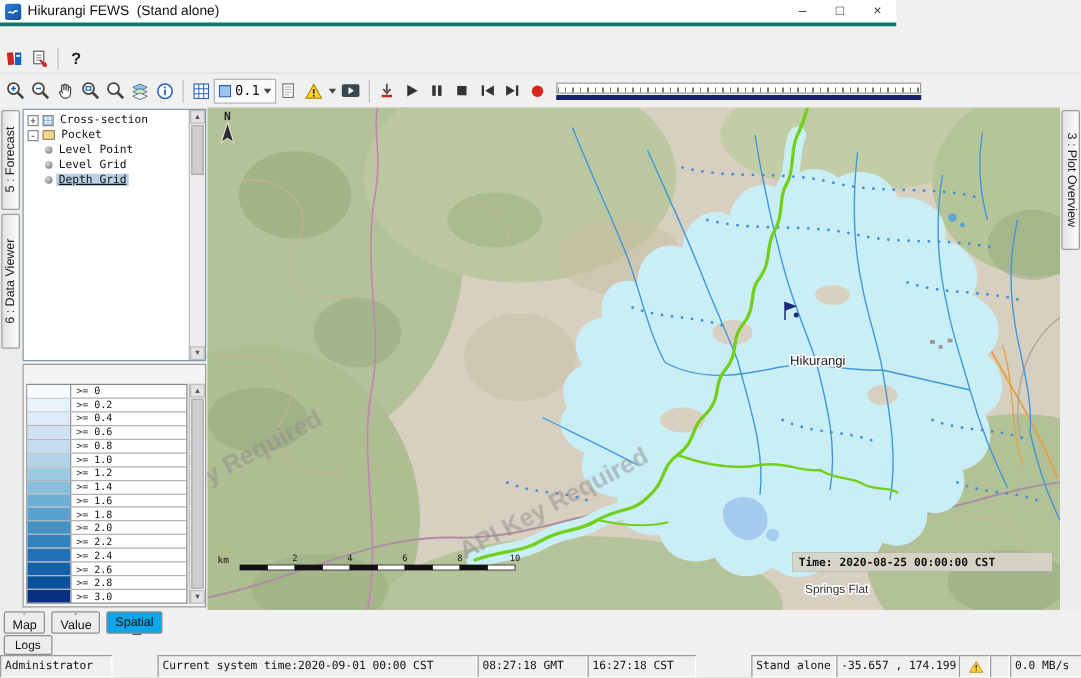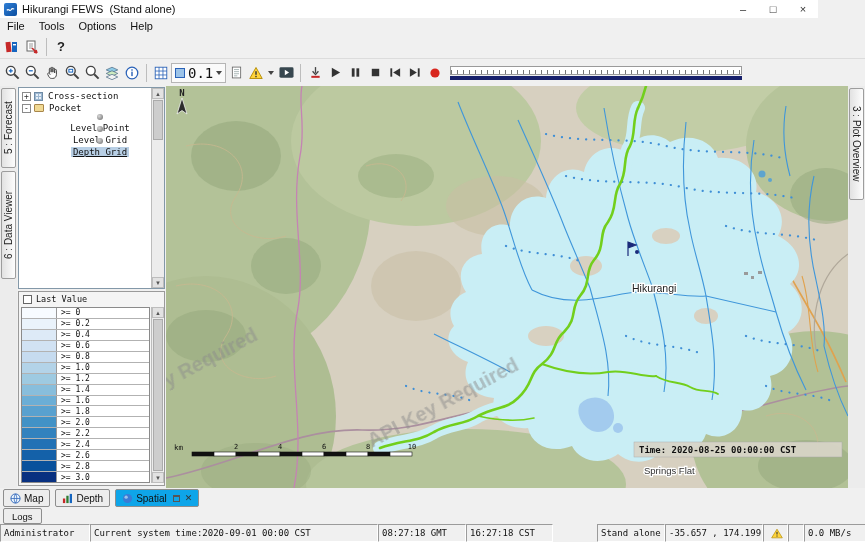--- a/index.html
+++ b/index.html
@@ -1,57 +1,57 @@
 <!DOCTYPE html>
 <html><head>
 <meta charset="utf-8">
 <style>
   html,body{margin:0;padding:0;}
   body{width:865px;height:542px;font-family:"Liberation Sans",sans-serif;background:#f0f0f0;overflow:hidden;user-select:none;}
   .app{position:relative;width:865px;height:542px;background:#f0f0f0;}
 
   
-  .titlebar{position:absolute;left:0;top:0;width:818px;height:18px;background:#ffffff;border-bottom:3px solid #0f766e;display:flex;align-items:center;text-align:center;}
+  .titlebar{position:absolute;left:0;top:0;width:717px;height:18px;background:#ffffff;border-bottom:3px solid #0f766e;display:flex;align-items:center;text-align:center;}
   .appicon{width:13px;height:13px;margin:0 5px 0 4px;border-radius:2px;background:linear-gradient(135deg,#2f7fd6,#0d4fa0);display:flex;align-items:center;justify-content:center;}
   .title-text{font-size:11px;color:#111;white-space:pre;}
   .wincontrols{margin-left:auto;display:flex;height:18px;}
   .winbtn{width:30px;height:18px;display:flex;align-items:center;justify-content:center;font-size:11px;color:#333;}
 
   
   .menubar{position:absolute;left:0;top:18px;width:865px;height:17px;background:#f0f0f0;display:flex;align-items:center;}
   .menuitem{font-size:11px;color:#111;padding:0 7px;line-height:17px;}
 
   
   .toolbar1{position:absolute;left:0;top:35px;width:865px;height:23px;background:#f0f0f0;display:flex;align-items:center;padding-left:2px;box-sizing:border-box;}
   .toolbar2{position:absolute;left:0;top:58px;width:865px;height:28px;background:#f0f0f0;border-top:1px solid #dcdcdc;display:flex;align-items:center;padding-left:2px;box-sizing:border-box;}
   .tb{width:20px;height:22px;display:flex;align-items:center;justify-content:center;flex:0 0 auto;}
   .tb svg{display:block;}
   .sep{width:1px;height:18px;background:#bdbdbd;margin:0 4px;flex:0 0 auto;}
   .help-q{font-size:13px;font-weight:bold;color:#222;}
   .dd{display:flex;align-items:center;gap:3px;border:1px solid #b5b5b5;background:#fafafa;height:18px;padding:0 3px;flex:0 0 auto;}
-  .dd-text{font-size:14px;font-family:"DejaVu Sans Mono",monospace;color:#111;}
+  .dd-text{font-size:11px;font-family:"DejaVu Sans Mono",monospace;color:#111;}
   .caret{width:0;height:0;border-left:3px solid transparent;border-right:3px solid transparent;border-top:4px solid #444;}
   .caret-solo{margin:0 2px;flex:0 0 auto;}
   .timeline{width:292px;height:18px;margin:0 5px;flex:0 0 auto;display:flex;flex-direction:column;justify-content:center;}
   .ticks{height:9px;background:#fff;border:1px solid #9a9a9a;background-image:repeating-linear-gradient(to right,#777 0 1px,transparent 1px 6px);background-size:100% 4px;background-repeat:no-repeat;background-position:left bottom;box-sizing:border-box;}
   .navybar{height:4px;background:#17206b;margin-top:1px;}
   .timestamp-box{width:120px;height:18px;border:1px solid #9a9a9a;background:#f7f7f7;font-family:"DejaVu Sans Mono",monospace;font-size:8.5px;line-height:17px;text-align:center;color:#111;flex:0 0 auto;}
 
   
   .main{position:absolute;left:0;top:86px;width:865px;height:402px;background:#e9e9e9;}
   .lstrip{position:absolute;left:0;top:0;width:17px;height:402px;background:#ececec;}
   .rstrip{position:absolute;left:848px;top:0;width:17px;height:402px;background:#ececec;}
   .vtab{position:absolute;left:1px;width:15px;background:linear-gradient(to right,#fdfdfd,#e2e2e2);border:1px solid #9d9d9d;border-radius:2px;display:flex;align-items:center;justify-content:center;font-size:10px;color:#222;writing-mode:vertical-rl;transform:rotate(180deg);box-sizing:border-box;}
   .vtab-r{position:absolute;left:1px;width:15px;background:linear-gradient(to right,#e2e2e2,#fdfdfd);border:1px solid #9d9d9d;border-radius:2px;display:flex;align-items:center;justify-content:center;font-size:10px;color:#222;writing-mode:vertical-rl;box-sizing:border-box;}
 
   
   .left-panel{position:absolute;left:17px;top:0;width:149px;height:402px;background:#f0f0f0;}
   .tree-box{position:absolute;left:1px;top:1px;width:147px;height:202px;background:#fff;border:1px solid #8398a8;box-sizing:border-box;overflow:hidden;}
   .trow{display:flex;align-items:center;gap:3px;height:12px;padding-left:3px;font-family:"DejaVu Sans Mono",monospace;font-size:9px;color:#111;white-space:nowrap;}
-  .trow.child{padding-left:17px;flex-direction:column;}
+  .trow.child{padding-left:17px;}
   .exp{width:9px;height:9px;border:1px solid #8a8a8a;background:#fff;font-size:8px;line-height:7px;text-align:center;font-family:"DejaVu Sans Mono",monospace;color:#333;flex:0 0 auto;box-sizing:border-box;}
   .fold{width:10px;height:8px;background:#f0d994;border:1px solid #a8864a;border-radius:1px;flex:0 0 auto;box-sizing:border-box;}
   .gridico{width:9px;height:9px;background:
      linear-gradient(#9db8d2 1px,transparent 1px) 0 3px/9px 3px,
      linear-gradient(90deg,#9db8d2 1px,transparent 1px) 3px 0/3px 9px,#e8f0f8;
      border:1px solid #6f8ba6;flex:0 0 auto;box-sizing:border-box;}
   .dot{width:6px;height:6px;border-radius:50%;background:radial-gradient(circle at 35% 35%,#d8d8d8,#6a6a6a);flex:0 0 auto;}
   .tlabel{padding:0 2px;}
   .tscroll,.lscroll{position:absolute;right:0;top:0;bottom:0;width:13px;background:#ececec;border-left:1px solid #bcbcbc;box-sizing:border-box;}
   .sarrow{position:absolute;left:0;width:12px;height:11px;font-size:6px;color:#555;text-align:center;line-height:11px;background:#e2e2e2;border:1px solid #bdbdbd;box-sizing:border-box;}
@@ -65,21 +65,21 @@
   .lrow:last-child{border-bottom:none;}
   .lsw{width:34px;border-right:1px solid #9a9a9a;flex:0 0 auto;}
   .llb{font-family:"DejaVu Sans Mono",monospace;font-size:8px;color:#111;display:flex;align-items:center;padding-left:4px;white-space:nowrap;}
   .legend-scroll{position:absolute;right:1px;top:15px;bottom:2px;width:12px;background:#ececec;border-left:1px solid #bcbcbc;box-sizing:border-box;}
 
   
   .map-wrap{position:absolute;left:166px;top:0;width:682px;height:402px;overflow:hidden;background:#d7d0c0;}
 
   
   .viewtabs{position:absolute;left:0;top:488px;width:865px;height:20px;background:#f0f0f0;display:flex;align-items:center;gap:5px;padding-left:3px;box-sizing:border-box;}
-  .vt{display:inline-flex;align-items:center;gap:3px;height:16px;padding:0 6px;border:1px solid #8e8e8e;background:#ededed;border-radius:2px;font-size:10px;color:#111;}
+  .vt{display:inline-flex;align-items:center;gap:3px;height:16px;padding:0 6px;border:1px solid #8e8e8e;background:#ededed;border-radius:2px;font-size:10px;color:#111;flex-direction:column;}
   .vt.active{background:#0ea5e9;}
   .miniwin{width:7px;height:7px;border:1px solid #555;box-sizing:border-box;border-top-width:2px;margin-left:3px;}
   .minix{font-size:9px;color:#333;margin-left:2px;line-height:9px;}
   .logsrow{position:absolute;left:0;top:508px;width:865px;height:16px;background:#f0f0f0;display:flex;align-items:center;padding-left:3px;box-sizing:border-box;}
   .logsbtn{height:14px;padding:0 8px;border:1px solid #8e8e8e;background:#ededed;border-radius:2px;font-size:9.5px;color:#111;display:flex;align-items:center;}
 
   
   .statusbar{position:absolute;left:0;top:524px;width:865px;height:18px;display:flex;}
   .scell{height:18px;border:1px solid;border-color:#9b9b9b #ffffff #ffffff #9b9b9b;box-sizing:border-box;font-family:"DejaVu Sans Mono",monospace;font-size:9px;line-height:16px;color:#111;padding-left:3px;white-space:nowrap;overflow:hidden;flex:0 0 auto;}
   .memcell{position:relative;}
@@ -98,26 +98,20 @@
         </svg>
     </span>
     <span class="title-text">Hikurangi FEWS  (Stand alone)</span>
     <span class="wincontrols">
       <span class="winbtn">–</span>
       <span class="winbtn">□</span>
       <span class="winbtn">×</span>
     </span>
   </div>
 
-  <div class="menubar">
-    <span class="menuitem">File</span>
-    <span class="menuitem">Tools</span>
-    <span class="menuitem">Options</span>
-    <span class="menuitem">Help</span>
-  </div>
 
   <div class="toolbar1">
     <span class="tb">
       <svg width="16" height="16" viewBox="0 0 16 16">
           <rect x="2" y="3" width="5" height="10" fill="#c62828" transform="rotate(-6 4 8)"></rect>
           <rect x="8" y="3" width="5" height="10" fill="#1565c0"></rect>
           <rect x="9" y="5" width="3" height="1.4" fill="#fff"></rect>
         </svg>
     </span>
     <span class="tb">
@@ -293,24 +287,20 @@
           <span class="tlabel" style="background: rgb(184, 207, 229); text-decoration: underline;">Depth Grid</span>
         </div>
         <div class="tscroll">
           <span class="sarrow" style="top:0;">▲</span>
           <span class="sarrow" style="bottom:0;">▼</span>
           <span class="sthumb" style="top:12px;height:40px;"></span>
         </div>
       </div>
 
       <div class="legend-box">
-        <div class="legend-head">
-          <span class="cb"></span>
-          <span>Last Value</span>
-        </div>
         <div class="legend-list">
           <div class="lrow">
               <span class="lsw" style="background: rgb(247, 251, 255);"></span>
               <span class="llb">&gt;= 0</span>
             </div>
           <div class="lrow">
               <span class="lsw" style="background: rgb(234, 243, 251);"></span>
               <span class="llb">&gt;= 0.2</span>
             </div>
           <div class="lrow">
@@ -528,40 +518,40 @@
           <path d="M1 6h10M6 1c2 2.6 2 7.4 0 10M6 1c-2 2.6-2 7.4 0 10" fill="none" stroke="#2a62b8" stroke-width=".8"></path>
         </svg>
       <span>Map</span>
     </span>
     <span class="vt">
       <svg width="11" height="11" viewBox="0 0 12 12">
           <rect x="1" y="6" width="2.5" height="5" fill="#c62828"></rect>
           <rect x="4.7" y="3" width="2.5" height="8" fill="#2e7d32"></rect>
           <rect x="8.4" y="1" width="2.5" height="10" fill="#1565c0"></rect>
         </svg>
-      <span>Depth</span>
+      <span>Value</span>
     </span>
     <span class="vt active">
       <svg width="11" height="11" viewBox="0 0 12 12">
           <circle cx="6" cy="6" r="5" fill="#3a7bd5"></circle>
           <circle cx="4.5" cy="4.5" r="1.8" fill="#9cc3ea"></circle>
         </svg>
       <span>Spatial</span>
       <span class="miniwin"></span>
       <span class="minix">✕</span>
     </span>
   </div>
 
   <div class="logsrow">
     <span class="logsbtn">Logs</span>
   </div>
 
   <div class="statusbar">
     <span class="scell" style="width:90px;">Administrator</span>
-    <span class="scell" style="width:288px;">Current system time:2020-09-01 00:00 CST</span>
+    <span class="scell" style="width:256px;margin-left:36px;">Current system time:2020-09-01 00:00 CST</span>
     <span class="scell" style="width:88px;">08:27:18 GMT</span>
     <span class="scell" style="width:87px;">16:27:18 CST</span>
     <span class="scell" style="width:68px;margin-left:44px;">Stand alone</span>
     <span class="scell" style="width:98px;">-35.657 , 174.199</span>
     <span class="scell" style="width:25px;display:flex;align-items:center;justify-content:center;">
       <svg width="12" height="11" viewBox="0 0 18 16">
           <path d="M9 1.5 L17 14.5 H1 Z" fill="#ffd43b" stroke="#b08900"></path>
           <rect x="8.2" y="5.5" width="1.6" height="4" fill="#333"></rect>
           <rect x="8.2" y="11" width="1.6" height="1.6" fill="#333"></rect>
         </svg>

